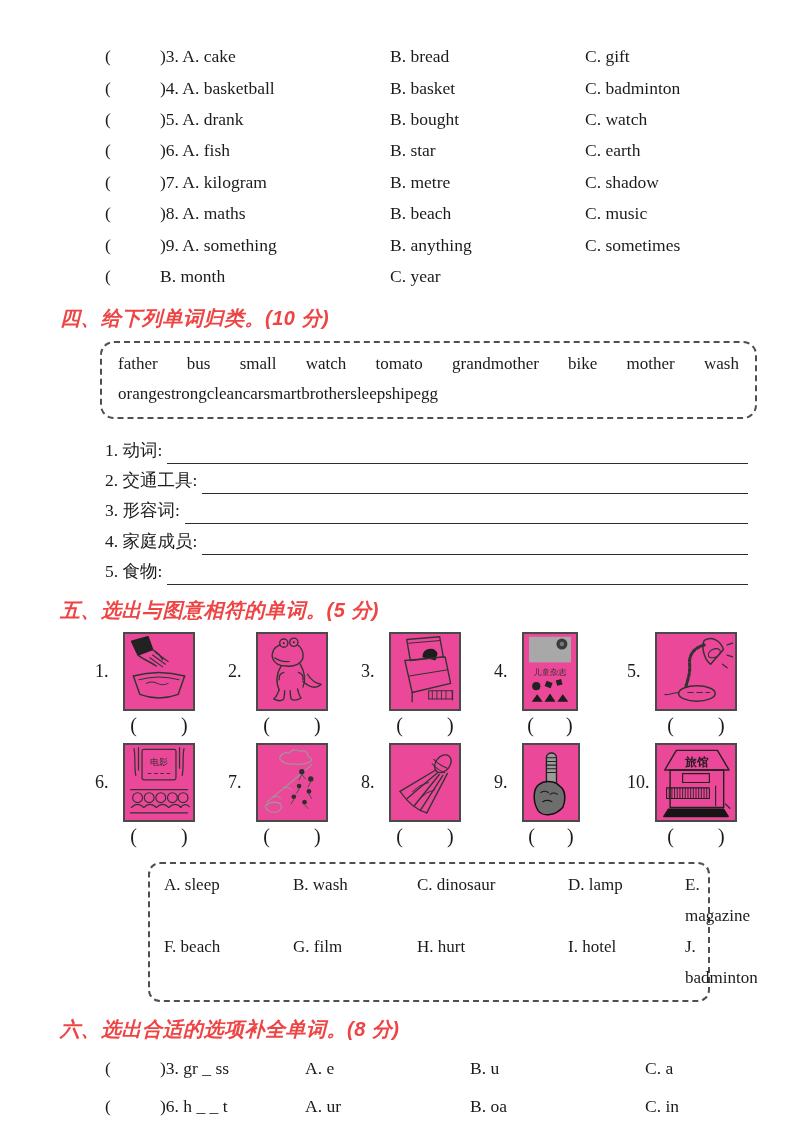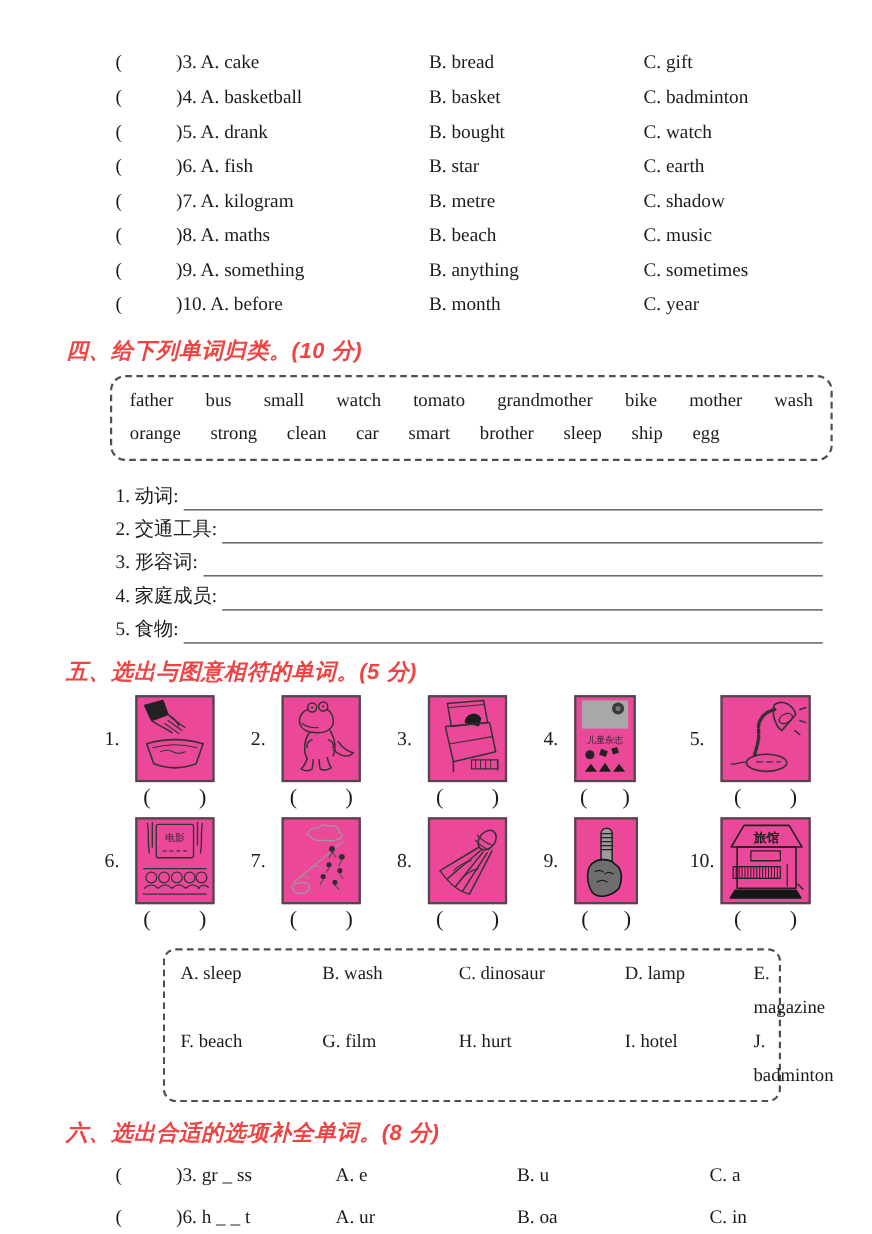--- a/index.html
+++ b/index.html
@@ -30,21 +30,21 @@
   }
   .h4 { margin-top:13px; }
   .h5 { margin-top:12px; }
   .h6 { margin-top:14px; }
 
   
   .word-bank { margin:9px 36px 0 100px; border:2px dashed #4f4f4f;
     border-radius:14px; padding:6px 16px 8px; }
   .wb-row { display:flex; line-height:30px; font-size:17px; }
   .wb-row1 { justify-content:space-between; }
-  .wb-row2 { gap:27px; }
+  .wb-row2 { }
 
   
   .cats { margin:14px 45px 0 105px; }
   .cat-row { display:flex; align-items:flex-end; height:30.4px; font-size:17.5px;text-align:right; }
   .cat-label { white-space:nowrap; padding-bottom:2px; }
   .ans-line { flex:1; border-bottom:1.3px solid #2c2c2c; height:24px; margin-left:5px; }
 
   
   .pics-row { display:flex; padding-left:95px; }
   .r1 { margin-top:8px; }
@@ -104,21 +104,20 @@
     <div class="cell">)8. A. maths</div>
     <div class="cell">B. beach</div>
     <div class="cell">C. music</div>
 
     <div class="cell paren-open">(</div>
     <div class="cell">)9. A. something</div>
     <div class="cell">B. anything</div>
     <div class="cell">C. sometimes</div>
 
     <div class="cell paren-open">(</div>
-    <div class="cell">)10. A. before</div>
     <div class="cell">B. month</div>
     <div class="cell">C. year</div>
   </div>
 
   <div class="sec-heading h4">四、给下列单词归类。(10 分)</div>
 
   <div class="word-bank">
     <div class="wb-row wb-row1">
       <span>father</span>
       <span>bus</span>

